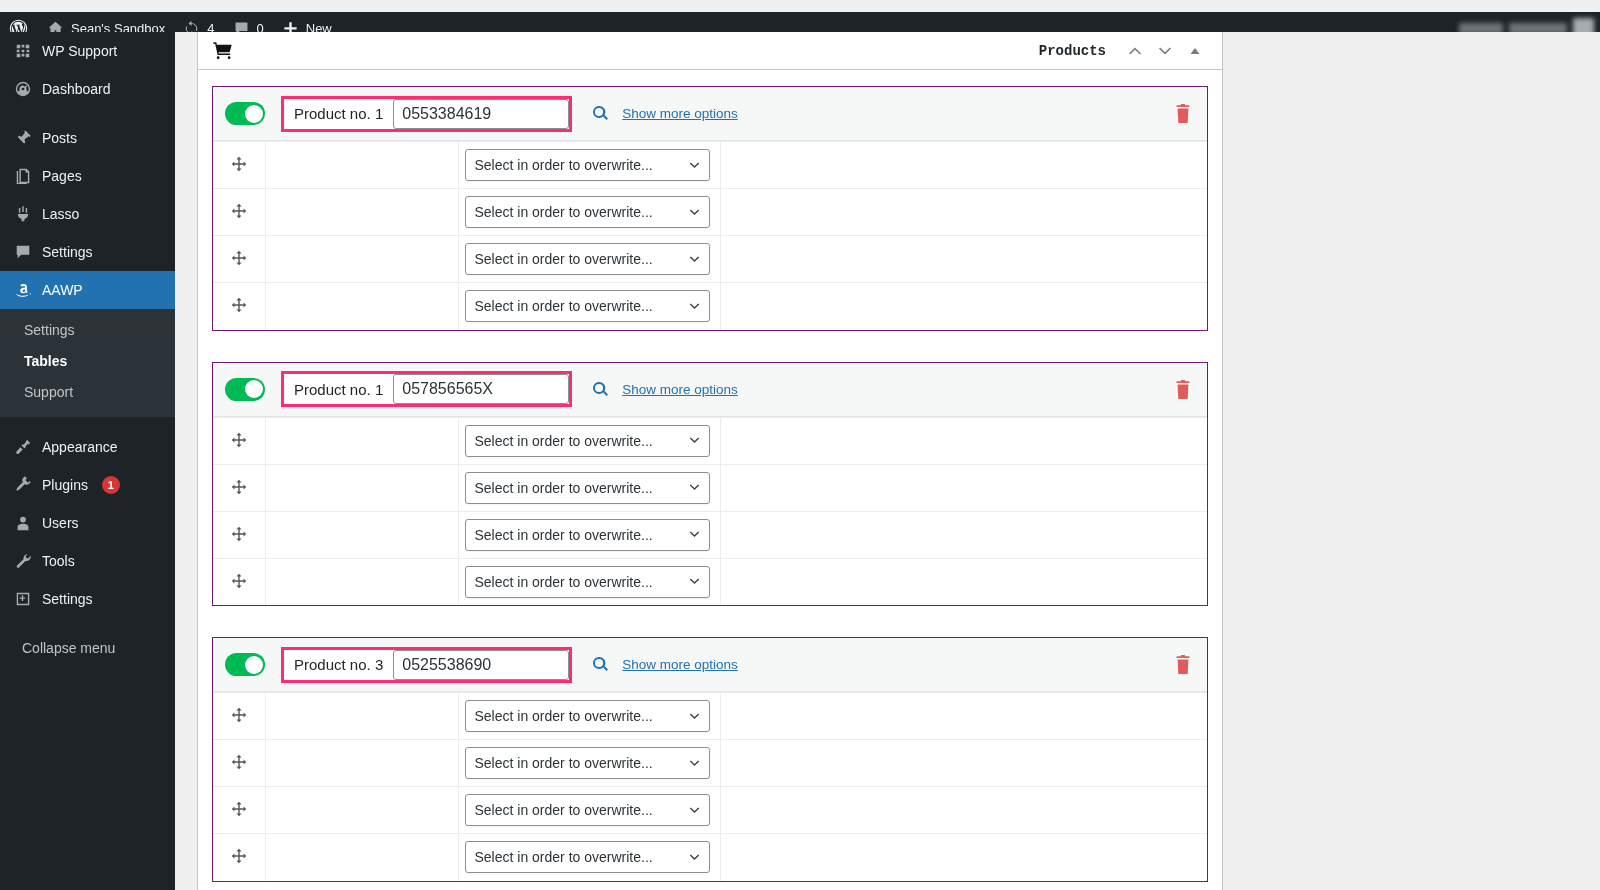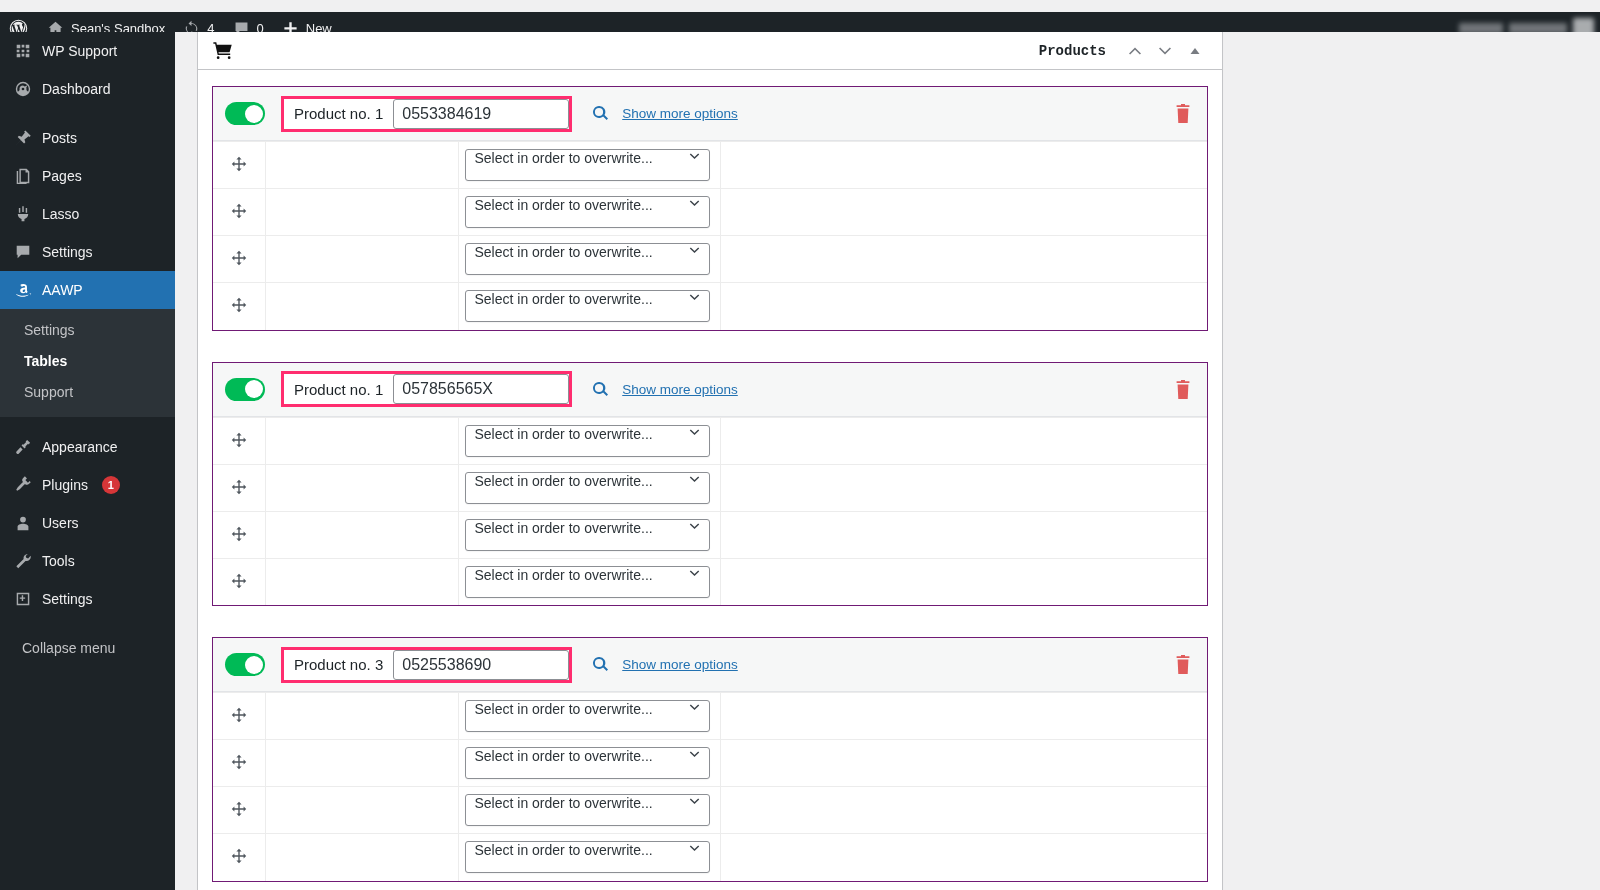--- a/index.html
+++ b/index.html
@@ -193,21 +193,21 @@
   .rows td.c-handle { width: 52px; border-right: 1px solid #ececec; text-align: center; }
   .rows td.c-empty1 { width: 193px; border-right: 1px solid #ececec; }
   .rows td.c-select { width: 262px; border-right: 1px solid #ececec; padding-left: 6px; }
   .rows td.c-empty2 { width: auto; }
   .rows tr:last-child td { border-bottom: none; }
   .handle svg { fill: #50575e; display: block; margin: 0 auto; }
   .sel {
     width: 245px; height: 32px;
     border: 1px solid #8c8f94; border-radius: 3px;
     background: #fff;
-    display: flex; align-items: flex-start;
+    display: flex; align-items: center;
     padding: 0 8px 0 9px;
     font-size: 14px; color: #2c3338;
     box-shadow: 0 1px 1px rgba(0,0,0,.04);
   }
   .sel .sel-text { flex: 1 1 auto; white-space: nowrap; overflow: hidden; }
   .sel .chev { flex: 0 0 auto; margin-left: 6px; display: flex; }
   .sel .chev svg { fill: #3c434a; display: block; }
 </style>
 </head>
 <body>

